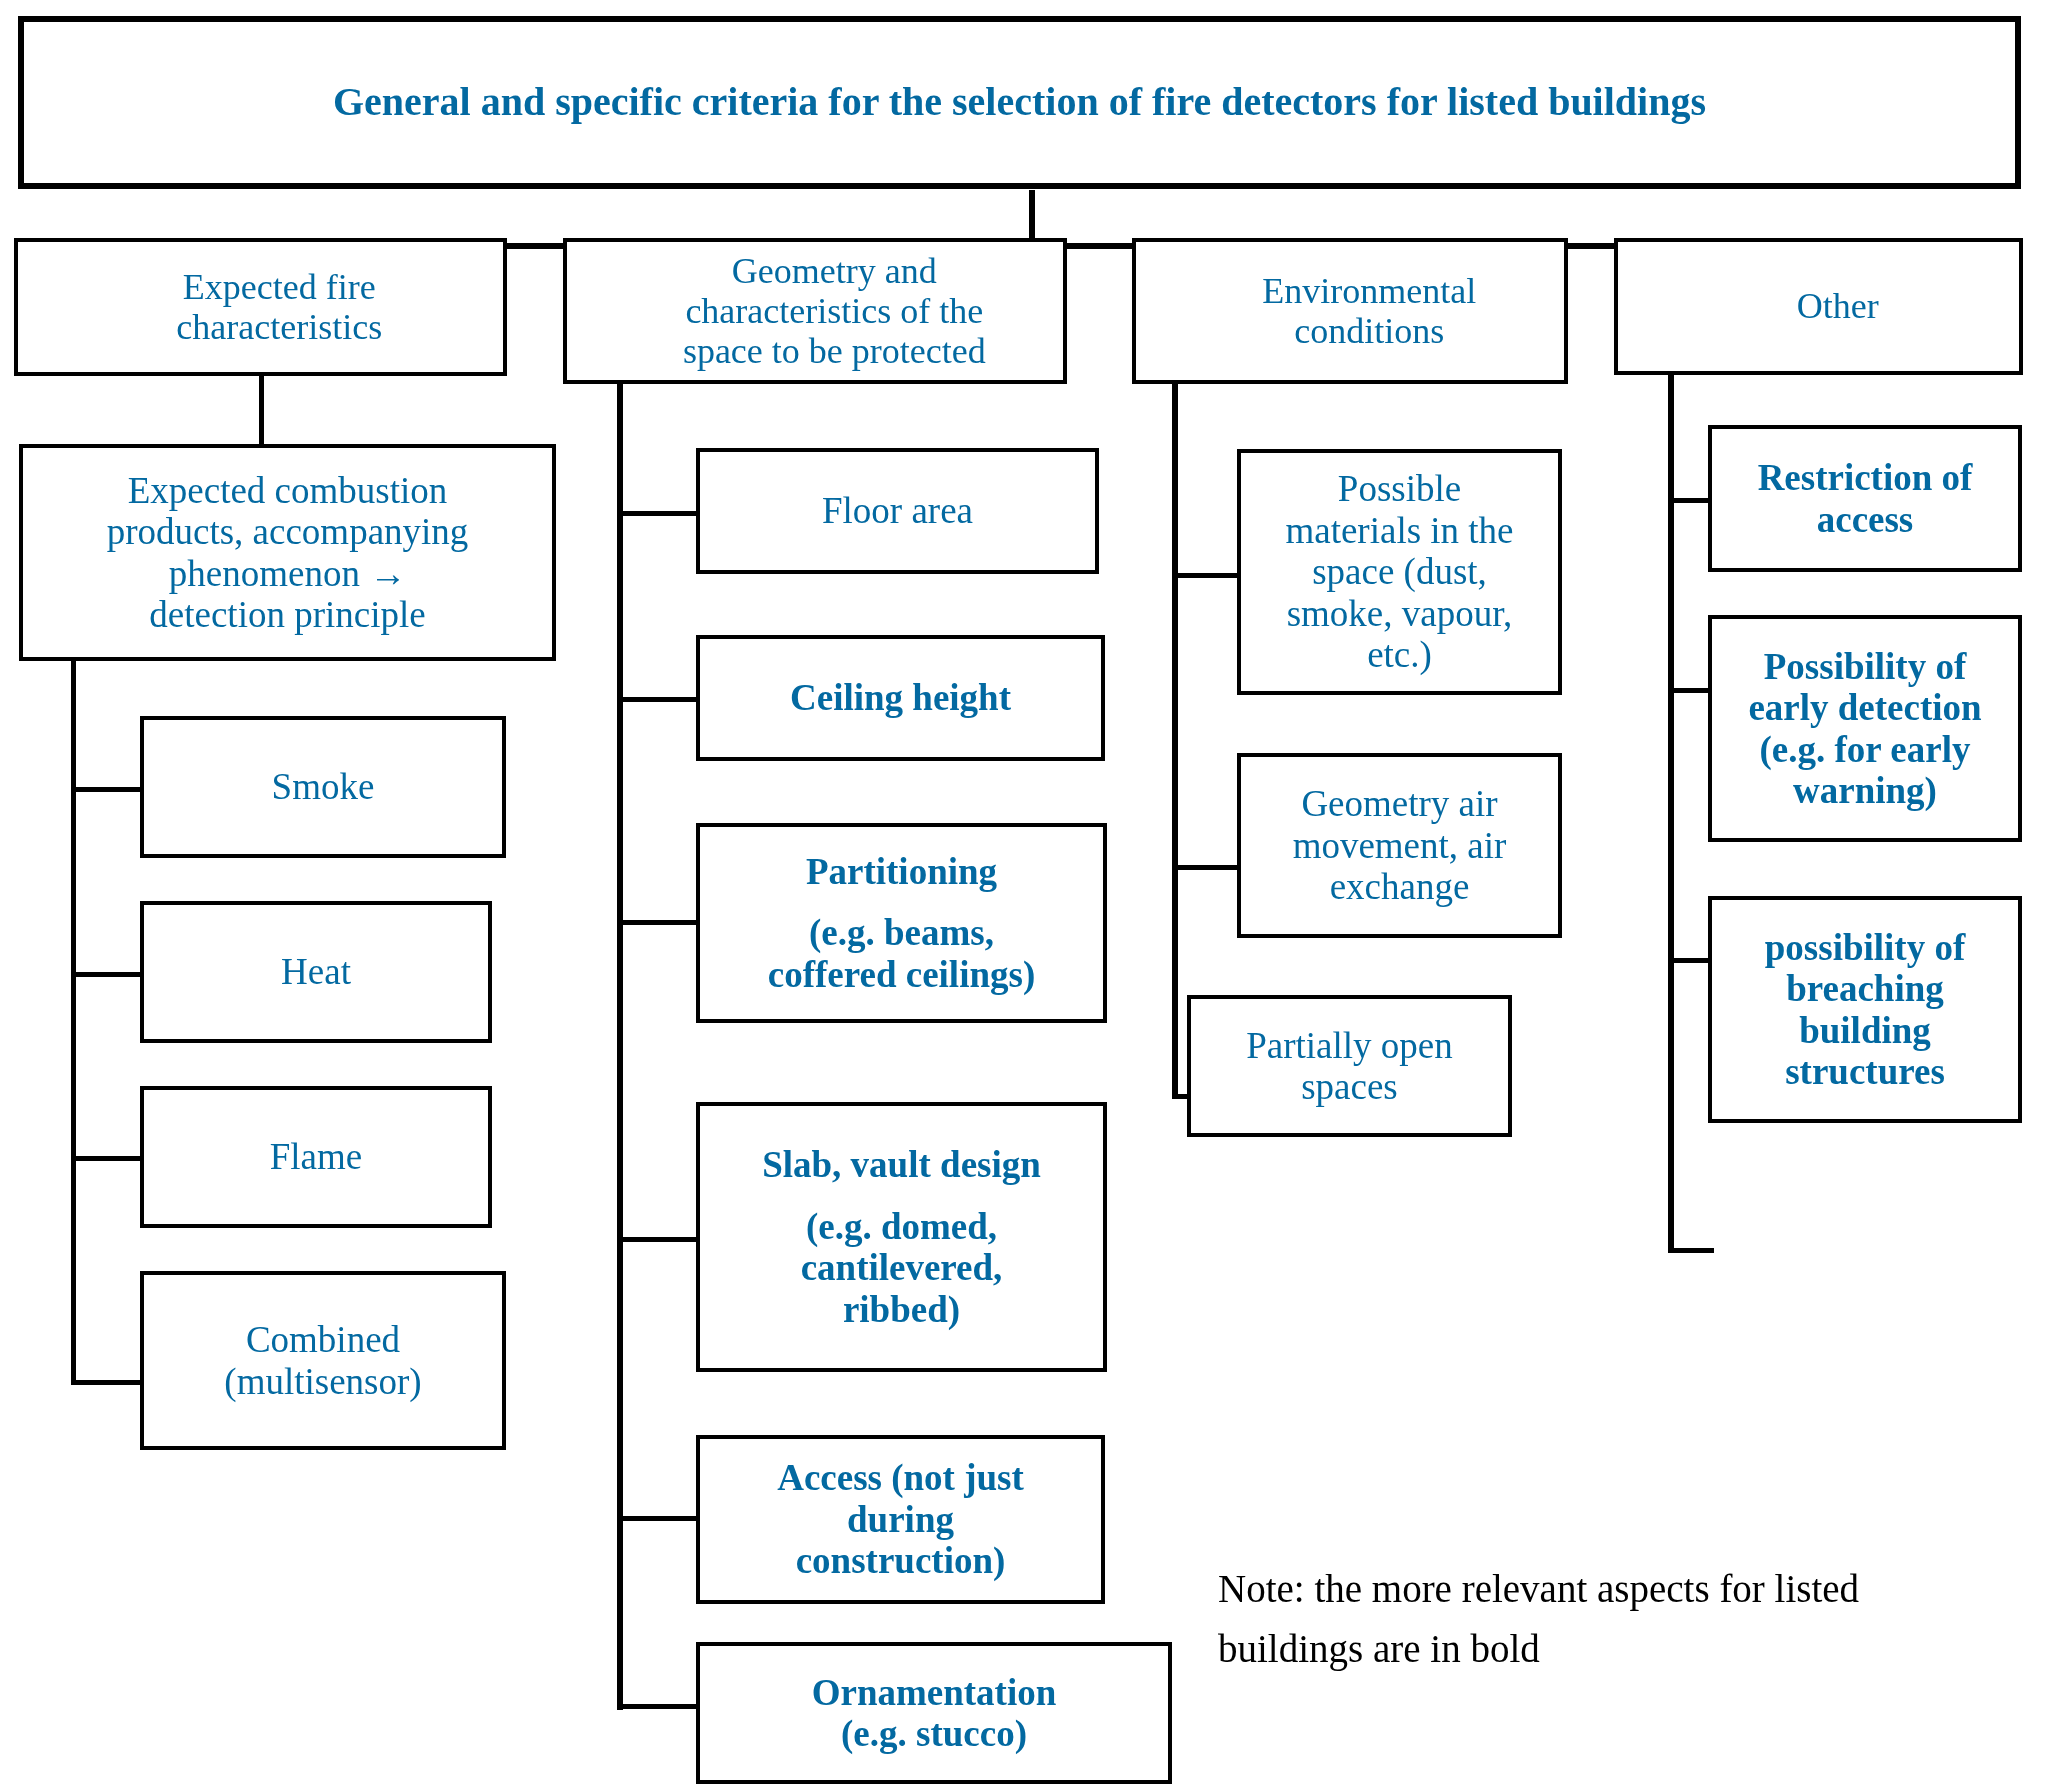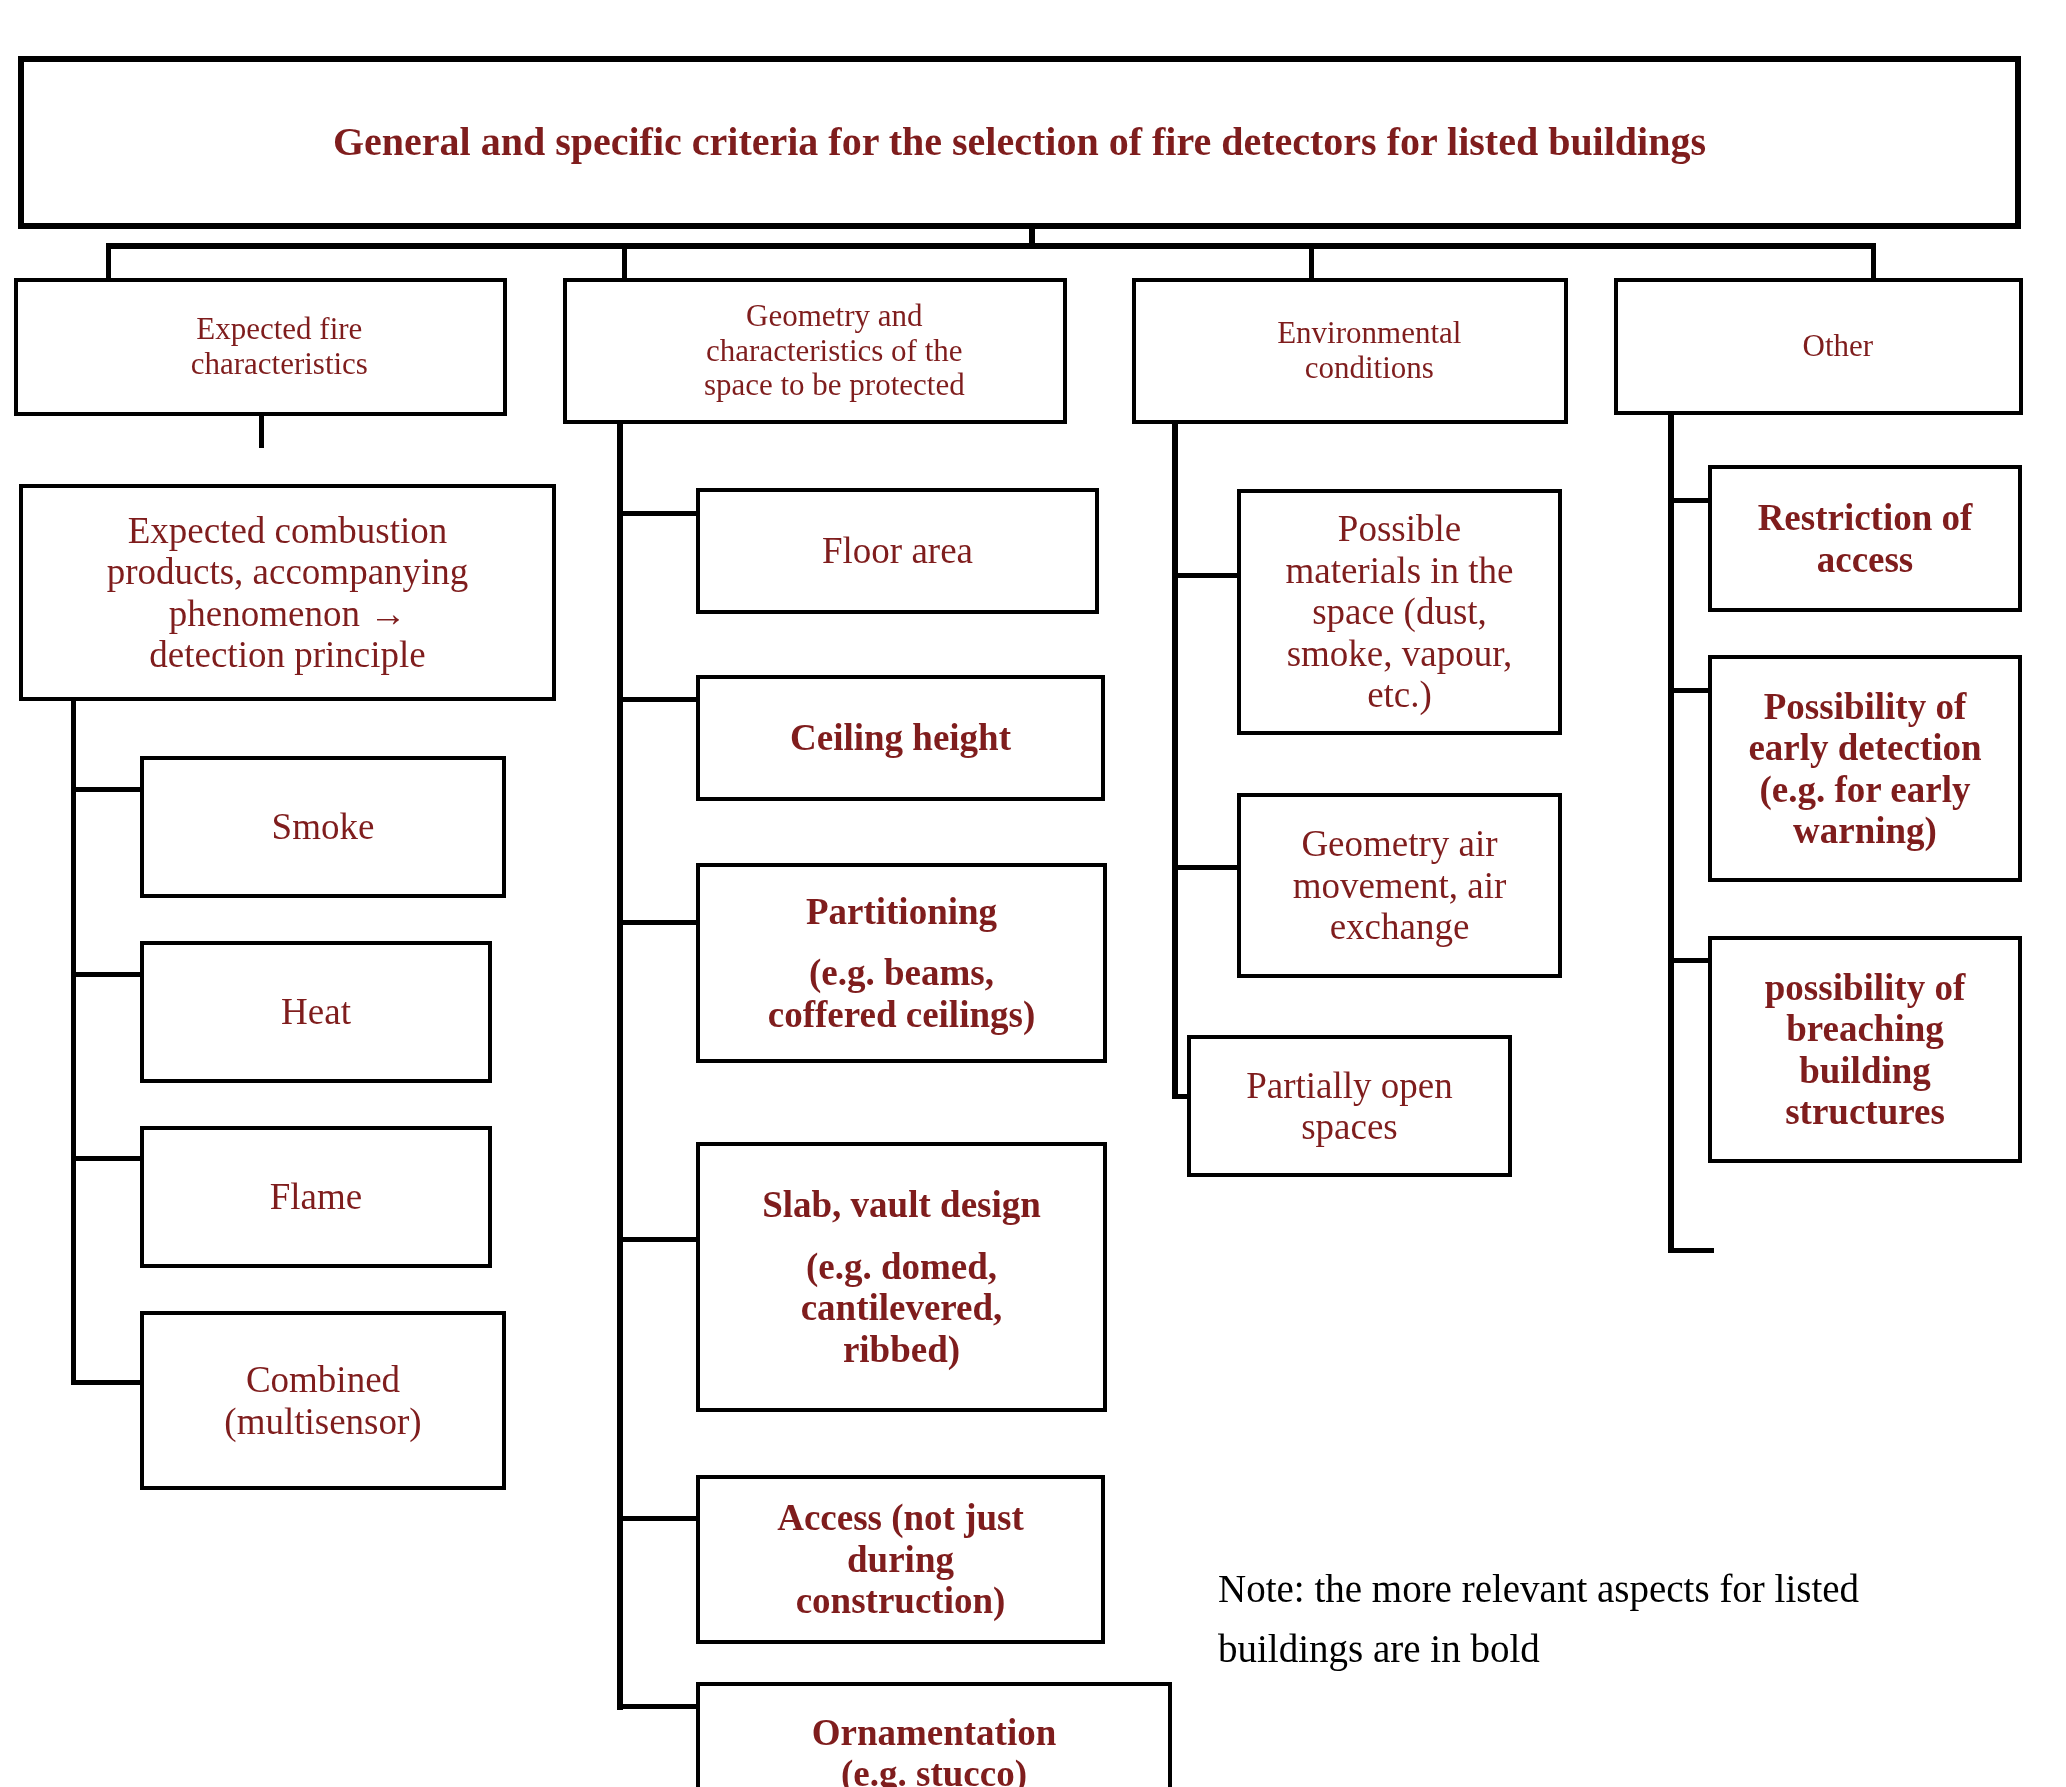--- a/index.html
+++ b/index.html
@@ -18,34 +18,33 @@
   .node {
     position: absolute;
     box-sizing: border-box;
     border: 4.9px solid #000000;
     background: #ffffff;
     display: flex;
     flex-direction: column;
     align-items: center;
     justify-content: center;
     text-align: center;
-    color: #7f1d1d;
+    color: #0369a1;
     line-height: 1.12;
     padding: 2.2px 5.4px;
     z-index: 3;
-    margin-top: 40px;
   }
   .node .line { display: block; width: 100%; }
   .node.bold { font-weight: bold; }
   .title-node {
     border-width: 6px;
     font-weight: bold;
     font-size: 40px;
   }
-  .cat-node { font-size: 31px; padding-left: 44px; }
+  .cat-node { font-size: 36px; padding-left: 44px; }
   .leaf-node { font-size: 37px; }
   .connector {
     position: absolute;
     background: #000000;
     z-index: 1;
   }
   .note {
     position: absolute;
     font-size: 39px;
     line-height: 1.55;

